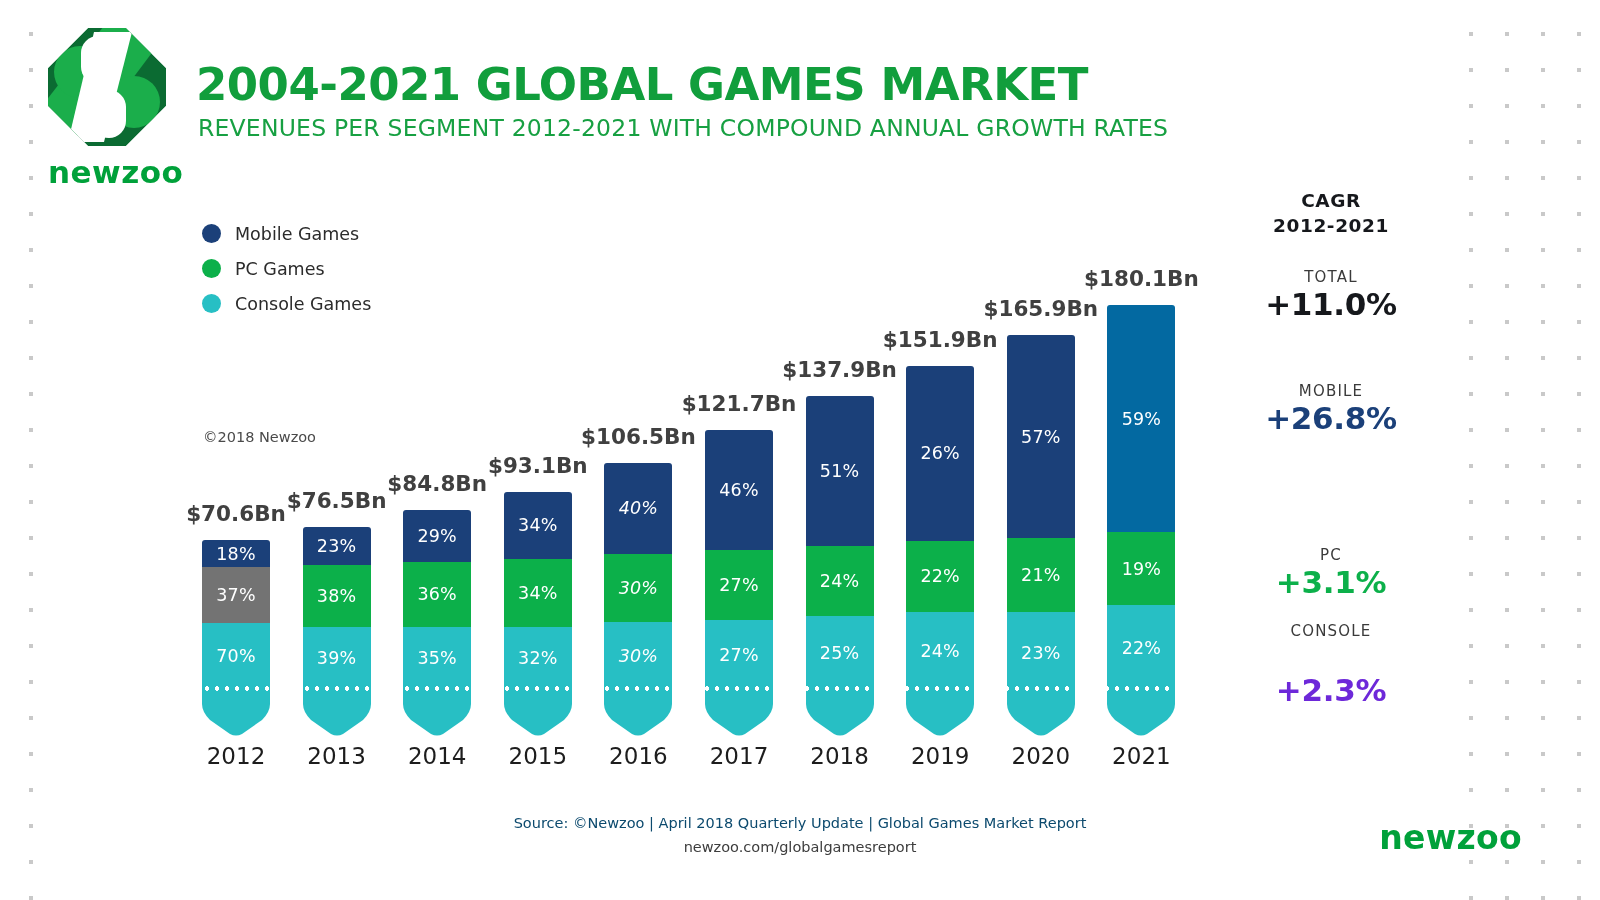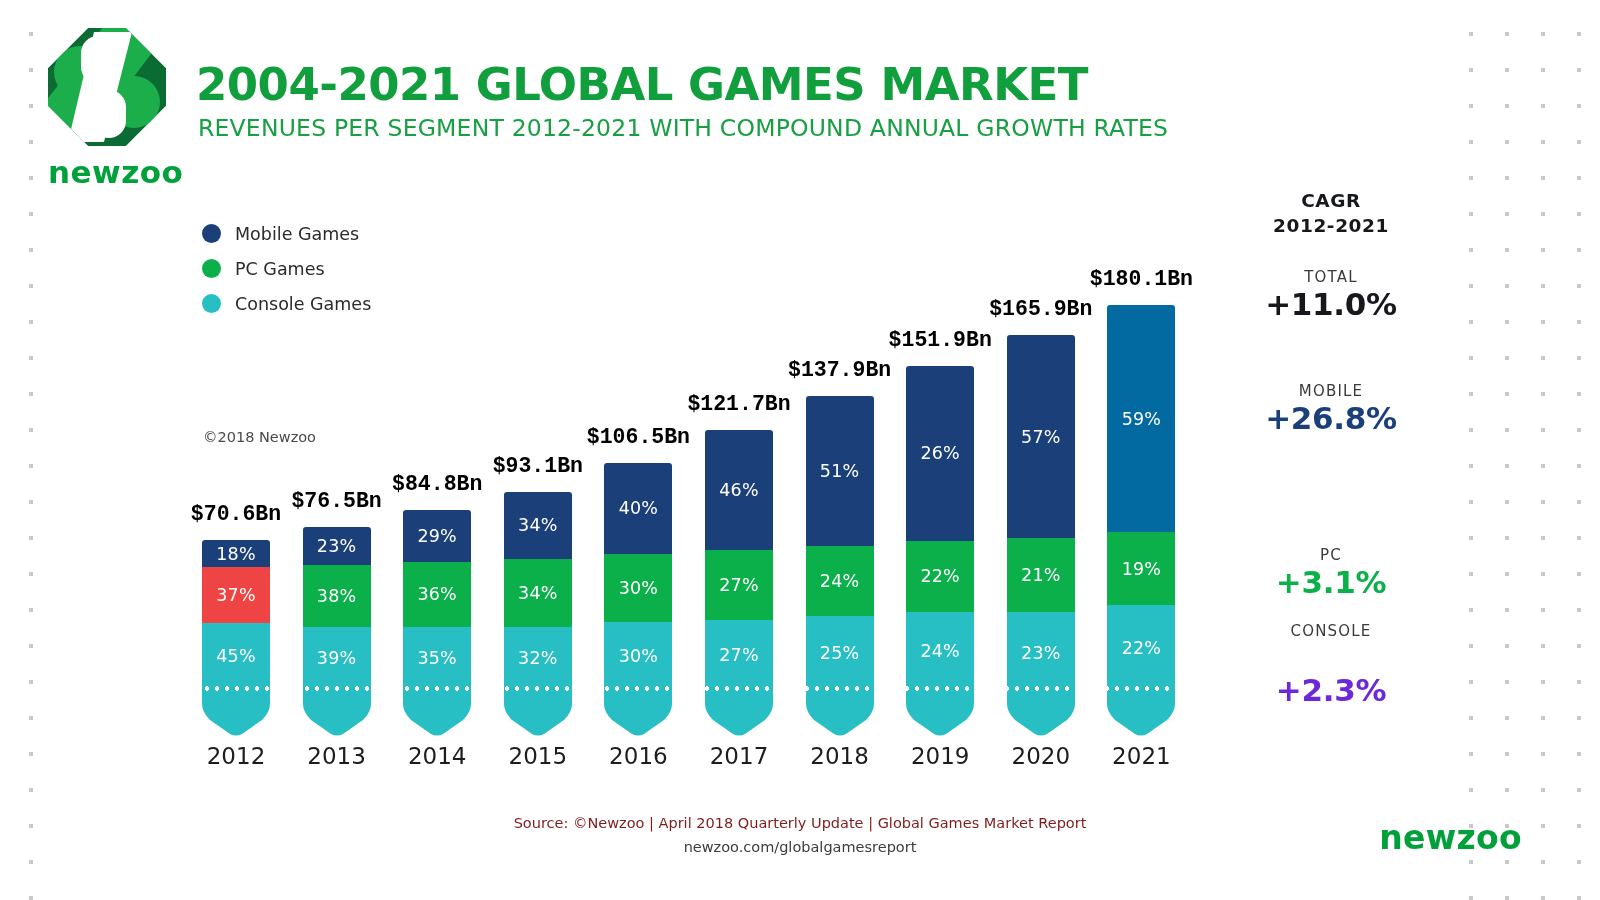--- a/index.html
+++ b/index.html
@@ -77,23 +77,22 @@
     width: 1035px; height: 440px;
   }
   .bar-col {
     position: absolute;
     bottom: 0;
     width: 68px;
   }
   .bar-total {
     position: absolute;
     left: 50%; transform: translateX(-50%);
-    font-size: 21.5px; font-weight: 800; color: #000000;
+    font-size: 21.5px; font-weight: 800; color: #404040;
     white-space: nowrap;
-    font-family: Liberation Mono, monospace;
   }
   .bar-stack {
     position: absolute;
     bottom: 0; left: 0; width: 68px;
     overflow: visible;
   }
   .seg {
     position: relative;
     width: 68px;
     display: flex; align-items: center; justify-content: center;
@@ -136,21 +135,21 @@
   #cagr { position: absolute; left: 1246px; top: 190px; width: 170px; text-align: center; }
   .cagr-head { font-size: 18.5px; font-weight: 800; color: #16181c; letter-spacing: 0.6px; }
   .cagr-head2 { font-size: 18.5px; font-weight: 800; color: #16181c; letter-spacing: 0.6px; margin-top: 4px;}
   .cagr-cap { font-size: 15px; color: #3a3a3a; letter-spacing: 1.2px; }
   .cagr-val { font-size: 31px; font-weight: 800; letter-spacing: -0.3px; }
   .cagr-item { position: absolute; left: 0; width: 170px; text-align: center; }
 
   
   #source {
     position: absolute; left: 0; top: 815px; width: 1600px;
-    text-align: center; font-size: 14.5px; color: #7f1d1d;
+    text-align: center; font-size: 14.5px; color: #0c4a6e;
   }
   #source-url {
     position: absolute; left: 0; top: 839px; width: 1600px;
     text-align: center; font-size: 14.5px; color: #3d3d3d;
   }
   #footer-logo {
     position: absolute; right: 78px; top: 818px;
     font-size: 33px; font-weight: 700; color: #00A13A; letter-spacing: 0.3px;
   }
 </style>
@@ -204,25 +203,25 @@
 
   <div id="copyright">©2018 Newzoo</div>
 
   <div id="chart">
       <div class="bar-col" style="left: 16px; height: 150px;">
         <div class="bar-total" style="bottom: 164px;">$70.6Bn</div>
         <div class="bar-stack" style="height: 150px;">
           <div class="seg seg-top" style="background: rgb(27, 64, 121); height: 27px;">
             <span>18%</span>
           </div>
-          <div class="seg" style="background: #ef4444; height: 55.5px;">
+          <div class="seg" style="background: #737373; height: 55.5px;">
             <span>37%</span>
           </div>
           <div class="seg" style="background: rgb(39, 191, 196); height: 67.5px;">
-            <span>45%</span>
+            <span>70%</span>
           </div>
           <div class="tip"><svg width="68" height="46" viewBox="0 0 68 46">
               <path d="M0 0 L68 0 L68 14 Q68 22 60 30 L40 44 Q34 47 28 44 L8 30 Q0 22 0 14 Z" fill="#27BFC4"></path>
             </svg></div>
         </div>
         <div class="x-label">2012</div>
       </div>
       <div class="bar-col" style="left: 116.6px; height: 162.662px;">
         <div class="bar-total" style="bottom: 176.662px;">$76.5Bn</div>
         <div class="bar-stack" style="height: 162.662px;">
@@ -272,21 +271,21 @@
             <span>32%</span>
           </div>
           <div class="tip"><svg width="68" height="46" viewBox="0 0 68 46">
               <path d="M0 0 L68 0 L68 14 Q68 22 60 30 L40 44 Q34 47 28 44 L8 30 Q0 22 0 14 Z" fill="#27BFC4"></path>
             </svg></div>
         </div>
         <div class="x-label">2015</div>
       </div>
       <div class="bar-col" style="left: 418.4px; height: 227.046px;">
         <div class="bar-total" style="bottom: 241.046px;">$106.5Bn</div>
-        <div class="bar-stack" style="height: 227.046px;">
+        <div class="bar-stack" style="height: 227.046px; font-style: italic;">
           <div class="seg seg-top" style="background: rgb(27, 64, 121); height: 90.8183px;">
             <span>40%</span>
           </div>
           <div class="seg" style="background: rgb(12, 176, 74); height: 68.1137px;">
             <span>30%</span>
           </div>
           <div class="seg" style="background: rgb(39, 191, 196); height: 68.1137px;">
             <span>30%</span>
           </div>
           <div class="tip"><svg width="68" height="46" viewBox="0 0 68 46">

